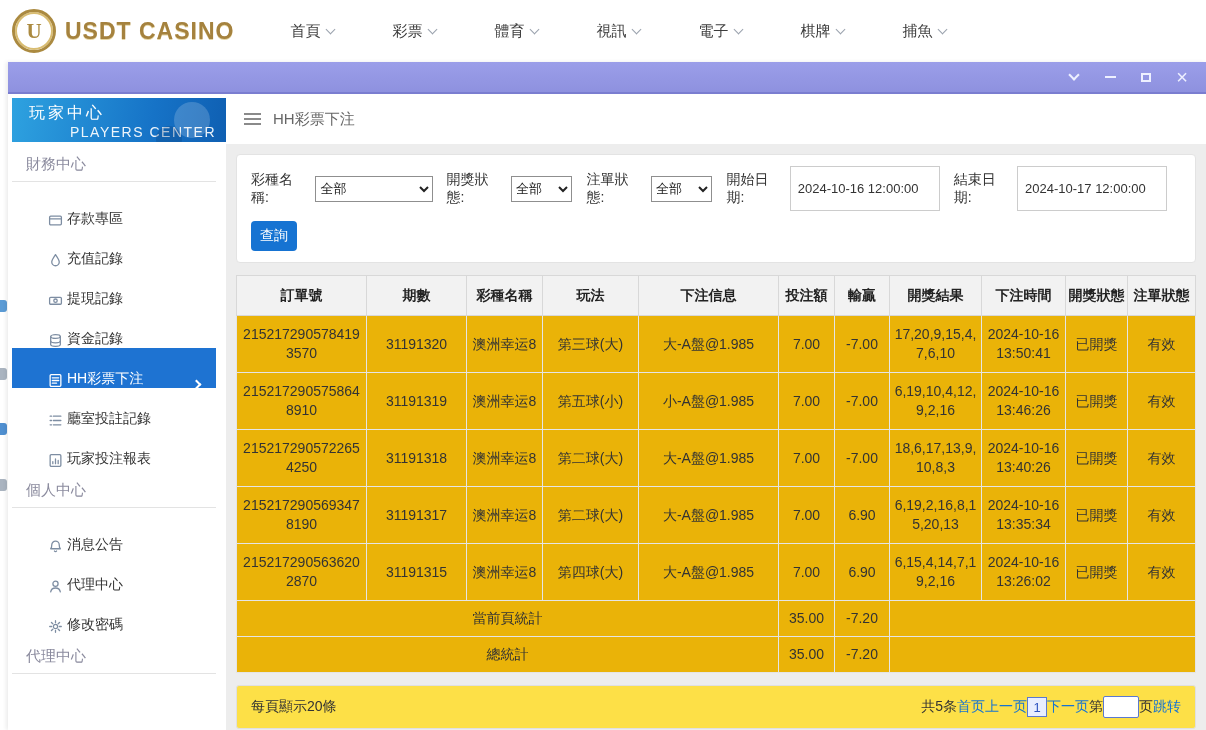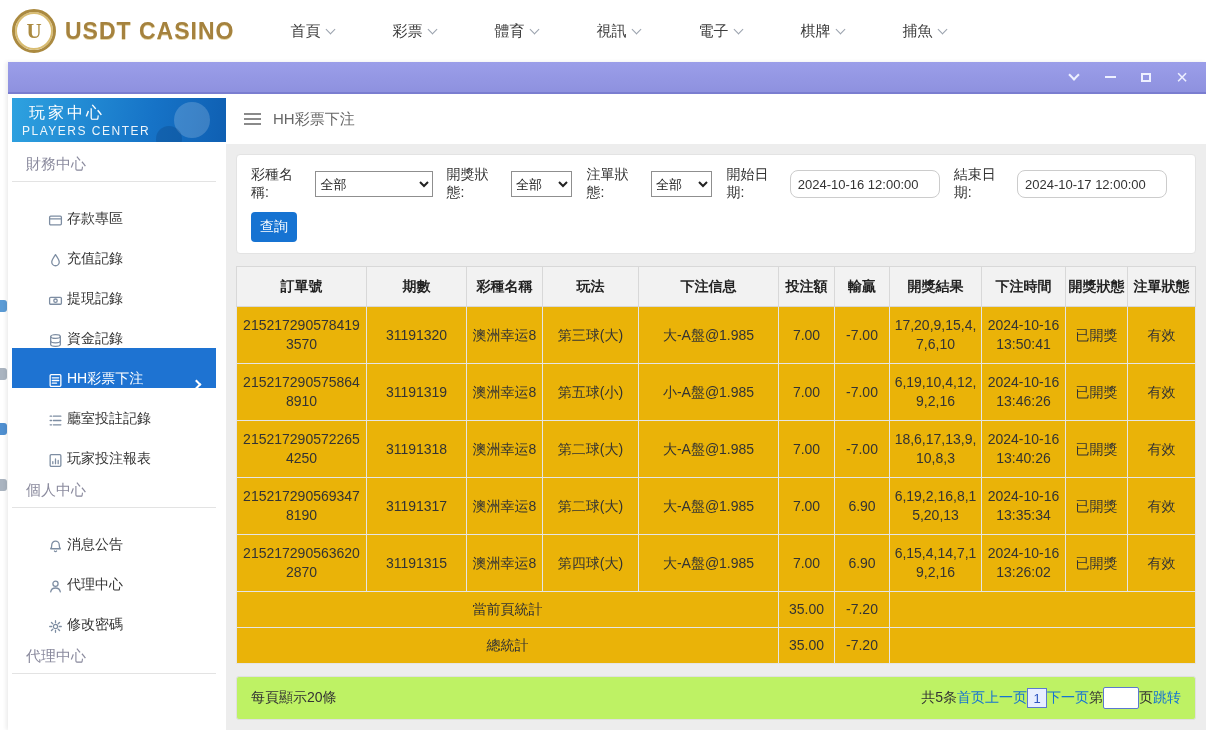--- a/index.html
+++ b/index.html
@@ -38,21 +38,21 @@
 
   
   .sidebar { width:218px; flex:none; background:#fff; padding:4px 0 0 4px; overflow:hidden; }
   .sidebar-header { height:44px; margin-right:0; color:#fff; padding:5px 10px 0;
     background:linear-gradient(100deg,#2ea2e0 0%,#1673c7 65%,#0f5fb2 100%); position:relative; overflow:hidden; }
   .sidebar-header::before { content:''; position:absolute; right:16px; top:4px; width:36px; height:36px;
     border-radius:50%; background:rgba(255,255,255,.18); }
   .sidebar-header::after { content:''; position:absolute; right:44px; bottom:-10px; width:26px; height:26px;
     border-radius:50%; background:rgba(10,60,120,.28); }
   .sb-title { font-size:16px; font-weight:normal; letter-spacing:3px;margin-left:7px; }
-  .sb-sub { font-size:12px; letter-spacing:1.5px; opacity:.92; }
+  .sb-sub { font-size:14px; letter-spacing:1.5px; opacity:.92;text-align:right; }
   .sb-section { color:#8b8b9e; font-size:15px; padding:13px 0 7px 14px; border-bottom:1px solid #e3e3e3;
     margin:0 10px 6px 0; }
   .sb-item { height:40px; display:flex; align-items:flex-end; gap:4px; padding-left:36px;
     margin-right:10px; font-size:14px; color:#333; cursor:pointer; position:relative; }
   .sb-item .sb-icon { width:15px; height:15px; color:#7d8da2; flex:none; display:flex; }
   .sb-item.active { background:#1e73d2; color:#fff; }
   .sb-item.active .sb-icon { color:#fff; }
   .sb-arrow { position:absolute; right:16px; width:7px; height:7px;
     border-right:2px solid #fff; border-top:2px solid #fff; transform:rotate(45deg); }
 
@@ -64,34 +64,34 @@
     margin:5px 0; cursor:pointer; }
   .content { flex:1; padding:10px; min-height:0; }
 
   .filter-card { background:#fff; border:1px solid #e3e3e3; border-radius:4px; padding:11px 14px; margin-bottom:12px; }
   .filter-row { display:flex; align-items:center; font-size:14px; color:#333; }
   .fgroup { display:flex; align-items:center; gap:5px; margin-right:14px; }
   select { height:26px; border:1px solid #8f8f8f; background:#fff; font-size:13px; color:#222;
     font-family:inherit; }
   select.wide { width:118px; }
   select.narrow { width:62px; }
-  input.date { width:150px; height:28px; border:1px solid #ccc; border-radius:8px; padding:0 7px;
+  input.date { width:150px; height:45px; border:1px solid #ccc; border-radius:0; padding:0 7px;
     font-size:13px; color:#333; font-family:inherit; }
   .search-btn { margin-top:10px; background:#1673d2; color:#fff; border:none; border-radius:4px;
     width:46px; height:30px; font-size:14px; cursor:pointer; font-family:inherit; }
 
   table.bet-table { width:100%; border-collapse:collapse; background:#eab308; table-layout:fixed;
     border:1px solid #cfcfcf; }
   .bet-table th { background:#f2f2f2; font-size:14px; font-weight:bold; color:#222; height:40px;
     border:1px solid #d8d8d8; padding:2px; }
   .bet-table td { font-size:14px; color:#333; text-align:center; border:1px solid #e5e5e5;
     padding:9px 4px; word-break:break-all; line-height:19px; }
   .bet-table tr.summary-row td { padding:8px 4px; }
 
-  .table-footer { margin-top:12px; background:#bef264; border:1px solid #e0e0e0; border-radius:3px;
+  .table-footer { margin-top:12px; background:#fde047; border:1px solid #e0e0e0; border-radius:3px;
     height:44px; display:flex; align-items:center; justify-content:space-between; padding:0 14px;
     font-size:14px; color:#333; }
   .pager { display:flex; align-items:center; }
   .pager a { color:#1673d2; text-decoration:none; cursor:pointer; }
   .current-page { min-width:20px; height:20px; padding:0 3px; border:1px solid #5b79d0; background:#e8eeff;
     color:#2f55c0; display:flex; align-items:center; justify-content:center; font-size:13px; }
   .jump-input { width:36px; height:22px; border:1px solid #5b79d0; border-radius:2px; }
 </style>
 </head>
 <body>

